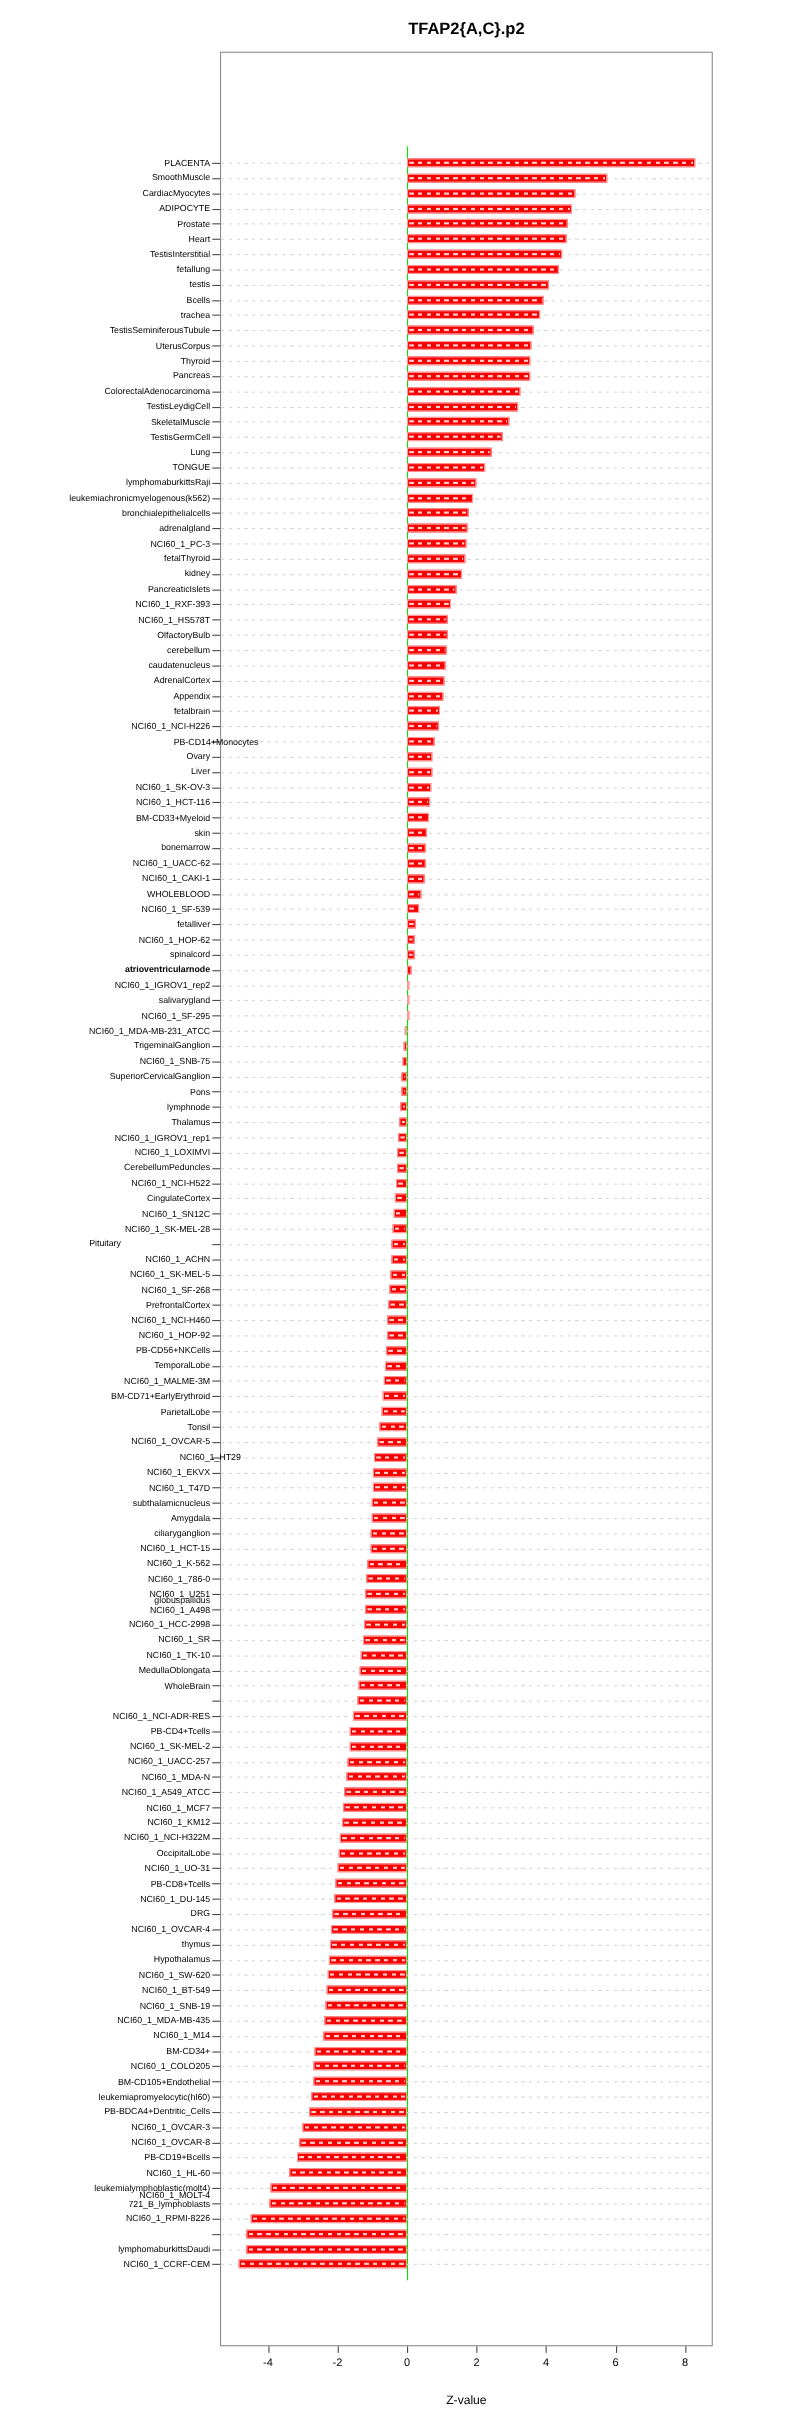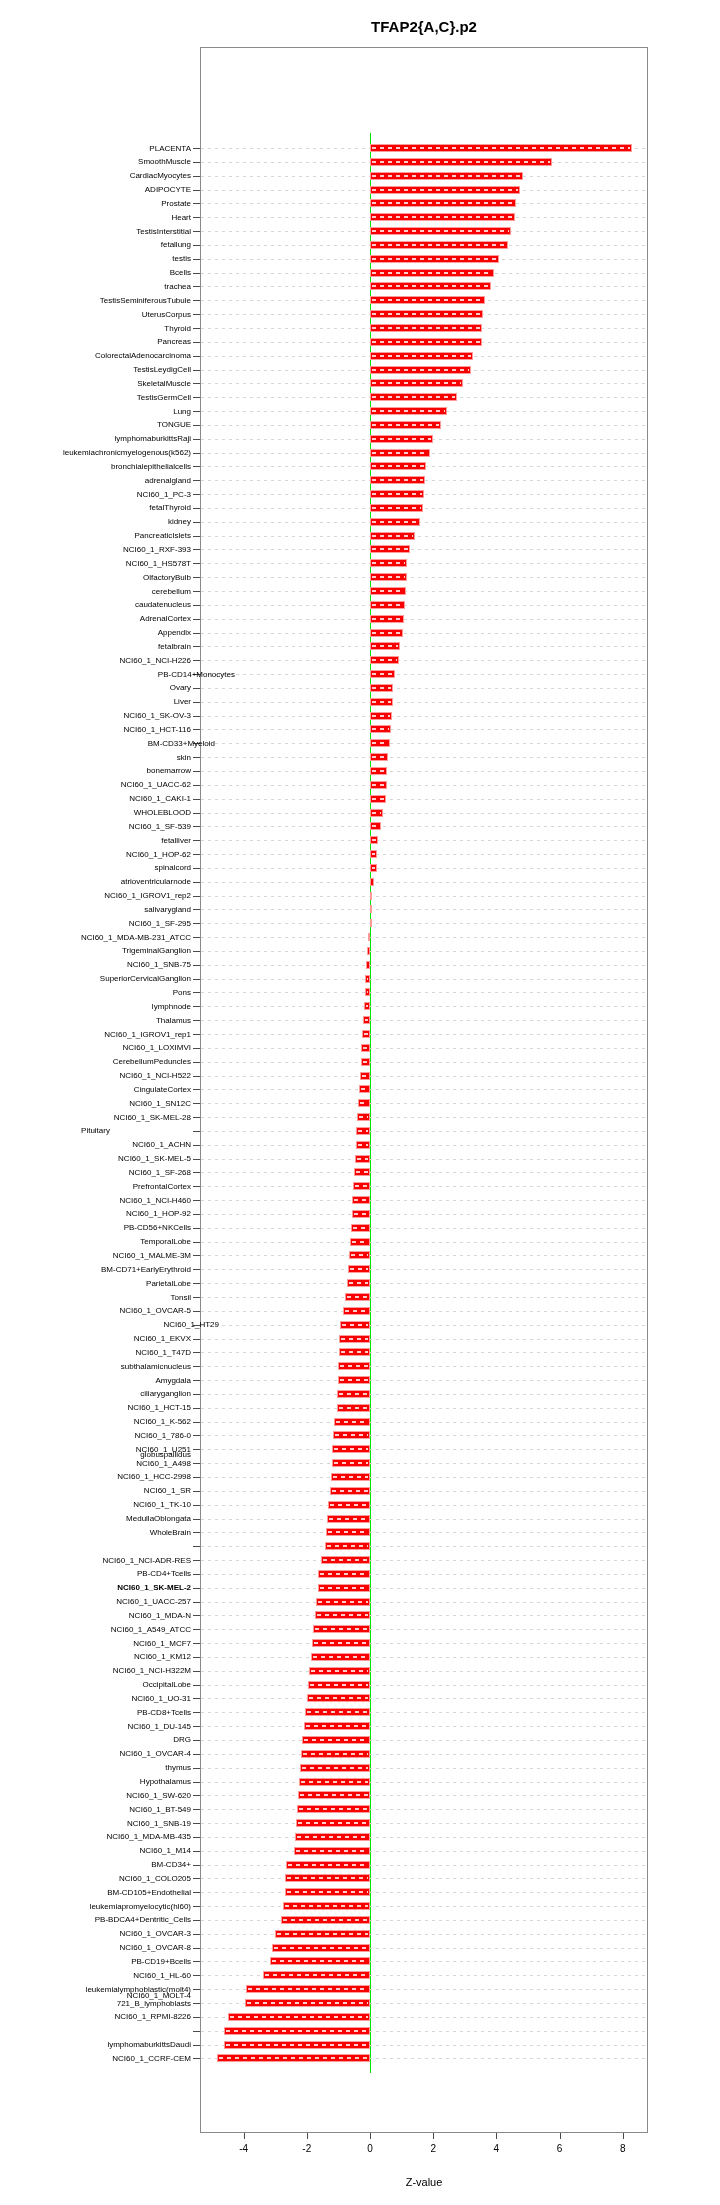--- a/index.html
+++ b/index.html
@@ -315,21 +315,21 @@
         <div class="bar-stripe"></div>
       </div>
       <div class="gridline" style="top: 729.4px;"></div>
       <div class="ytick" style="top: 729.4px;"></div>
       <div class="row-label" style="top: 724.9px;">NCI60_1_HCT-116</div>
       <div class="bar" style="left: 370px; width: 20.9px; top: 725.4px;">
         <div class="bar-stripe"></div>
       </div>
       <div class="gridline" style="top: 743.2px;"></div>
       <div class="ytick" style="top: 743.2px;"></div>
-      <div class="row-label" style="top: 738.7px; margin-left: 24px;">BM-CD33+Myeloid</div>
+      <div class="row-label" style="top: 738.7px;">BM-CD33+Myeloid</div>
       <div class="bar" style="left: 370px; width: 19.9px; top: 739.2px;">
         <div class="bar-stripe"></div>
       </div>
       <div class="gridline" style="top: 757.1px;"></div>
       <div class="ytick" style="top: 757.1px;"></div>
       <div class="row-label" style="top: 752.6px;">skin</div>
       <div class="bar" style="left: 370px; width: 17.7px; top: 753.1px;">
         <div class="bar-stripe"></div>
       </div>
       <div class="gridline" style="top: 770.9px;"></div>
@@ -375,21 +375,21 @@
         <div class="bar-stripe"></div>
       </div>
       <div class="gridline" style="top: 867.8px;"></div>
       <div class="ytick" style="top: 867.8px;"></div>
       <div class="row-label" style="top: 863.3px;">spinalcord</div>
       <div class="bar" style="left: 370px; width: 7px; top: 863.8px;">
         <div class="bar-stripe"></div>
       </div>
       <div class="gridline" style="top: 881.7px;"></div>
       <div class="ytick" style="top: 881.7px;"></div>
-      <div class="row-label" style="top: 877.2px;">atrioventricularnode</div>
+      <div class="row-label" style="top: 877.2px; font-weight: bold;">atrioventricularnode</div>
       <div class="bar" style="left: 370px; width: 4.1px; top: 877.7px;">
         <div class="bar-stripe"></div>
       </div>
       <div class="gridline" style="top: 895.5px;"></div>
       <div class="ytick" style="top: 895.5px;"></div>
       <div class="row-label" style="top: 891px;">NCI60_1_IGROV1_rep2</div>
       <div class="bar" style="left: 370px; width: 1.9px; top: 891.5px;">
         <div class="bar-stripe"></div>
       </div>
       <div class="gridline" style="top: 909.4px;"></div>
@@ -681,21 +681,21 @@
         <div class="bar-stripe"></div>
       </div>
       <div class="gridline" style="top: 1573.8px;"></div>
       <div class="ytick" style="top: 1573.8px;"></div>
       <div class="row-label" style="top: 1569.3px;">PB-CD4+Tcells</div>
       <div class="bar" style="left: 318.2px; width: 51.8px; top: 1569.8px;">
         <div class="bar-stripe"></div>
       </div>
       <div class="gridline" style="top: 1587.7px;"></div>
       <div class="ytick" style="top: 1587.7px;"></div>
-      <div class="row-label" style="top: 1583.2px; font-weight: bold;">NCI60_1_SK-MEL-2</div>
+      <div class="row-label" style="top: 1583.2px;">NCI60_1_SK-MEL-2</div>
       <div class="bar" style="left: 317.5px; width: 52.5px; top: 1583.7px;">
         <div class="bar-stripe"></div>
       </div>
       <div class="gridline" style="top: 1601.5px;"></div>
       <div class="ytick" style="top: 1601.5px;"></div>
       <div class="row-label" style="top: 1597px;">NCI60_1_UACC-257</div>
       <div class="bar" style="left: 316.3px; width: 53.7px; top: 1597.5px;">
         <div class="bar-stripe"></div>
       </div>
       <div class="gridline" style="top: 1615.4px;"></div>

